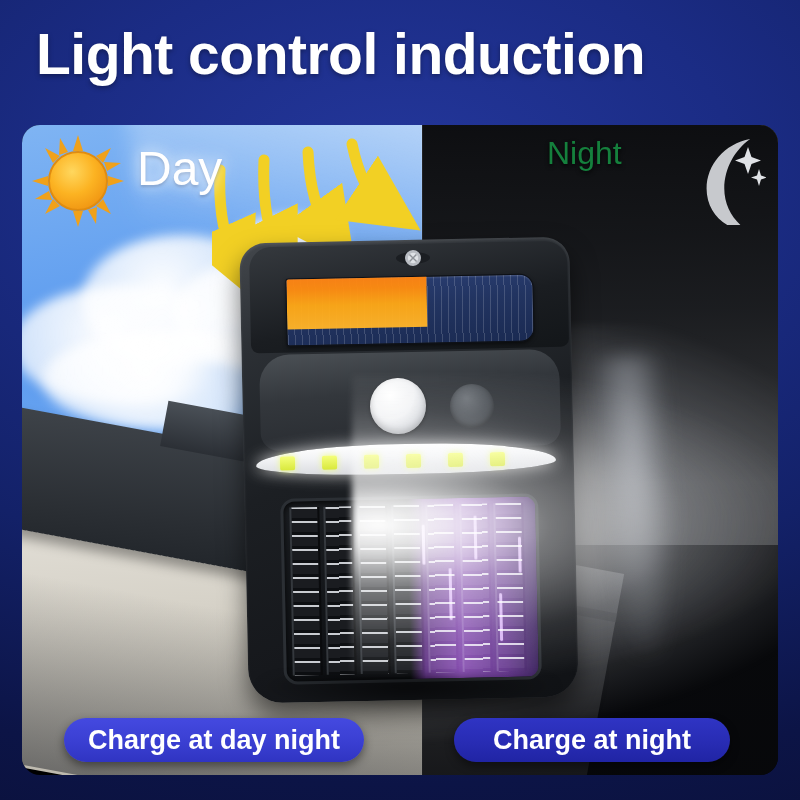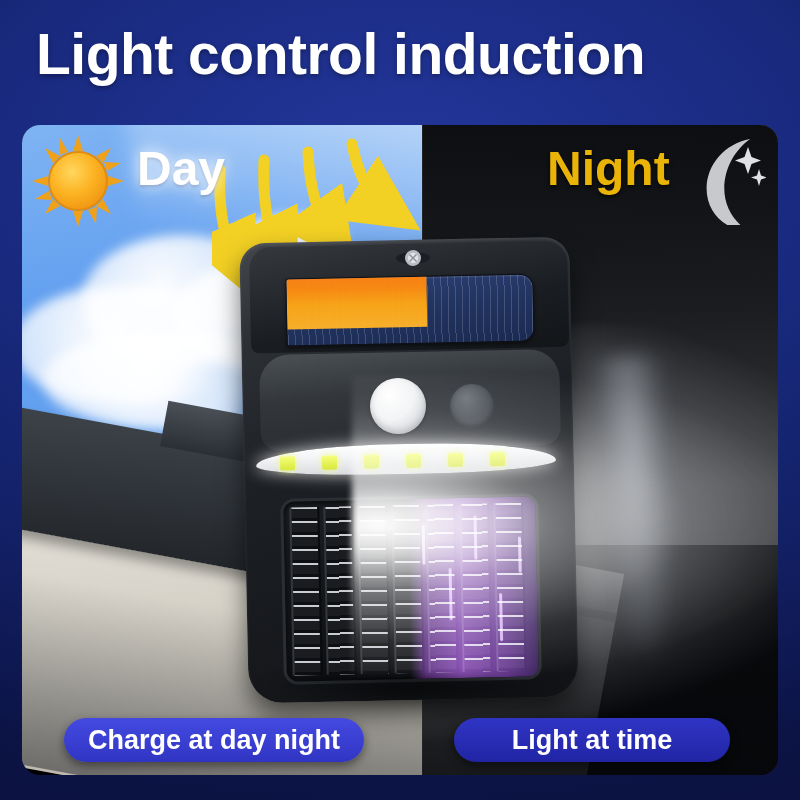--- a/index.html
+++ b/index.html
@@ -109,28 +109,28 @@
     transform:rotate(-4deg);
   }
   
   .lamp-beam{
     position:absolute;left:330px;top:250px;width:430px;height:300px;
     background:radial-gradient(ellipse at 6% 50%, rgba(255,255,255,1) 0%, rgba(255,255,255,.85) 12%, rgba(255,255,255,.42) 30%, rgba(255,255,255,.12) 55%, rgba(255,255,255,0) 78%);
     filter:blur(3px);pointer-events:none;
   }
   
   .cap{
-    position:absolute;font-weight:bold;line-height:1;white-space:nowrap;
+    position:absolute;font-weight:normal;line-height:1;white-space:nowrap;
   }
   .cap-day{
     left:115px;top:20px;font-size:48px;color:#ffffff;
     text-shadow:0 0 14px rgba(255,255,255,.85),0 0 26px rgba(255,255,255,.5),0 2px 3px rgba(60,90,140,.5);
   }
   .cap-night{
-    left:525px;top:20px;font-size:48px;color:#eab308;
+    left:525px;top:12px;font-size:32px;color:#15803d;
     text-shadow:0 2px 4px rgba(0,0,0,.8);
   }
   
   .sun-icon{position:absolute;left:8px;top:8px;width:96px;height:96px;}
   
   .moon-icon{position:absolute;left:652px;top:8px;width:92px;height:92px;}
   
   .arrows{position:absolute;left:190px;top:5px;width:230px;height:180px;pointer-events:none;}
   
   .device{
@@ -398,16 +398,16 @@
     <svg class="moon-icon" viewBox="0 0 92 92">
       <path d="M66,8 C44,12 29,30 29,50 C29,70 44,85 64,86 C52,78 44,65 44,50 C44,33 53,17 66,8 Z" fill="#c7c9cd" transform="translate(-4,0) scale(1.18) translate(2,-3)"></path>
       <g fill="#dfe1e5">
         <path d="M74,14 L77.5,24 L87,27.5 L77.5,31 L74,41 L70.5,31 L61,27.5 L70.5,24 Z"></path>
         <path d="M85,36 L87,42.5 L93,44.5 L87,46.5 L85,53 L83,46.5 L77,44.5 L83,42.5 Z"></path>
       </g>
     </svg>
     <div class="cap cap-night">Night</div>
 
     <div class="pill pill-day">Charge at day night</div>
-    <div class="pill pill-night">Light at time</div>
+    <div class="pill pill-night">Charge at night</div>
 
   </div>
 </div>
 
 </body></html>

